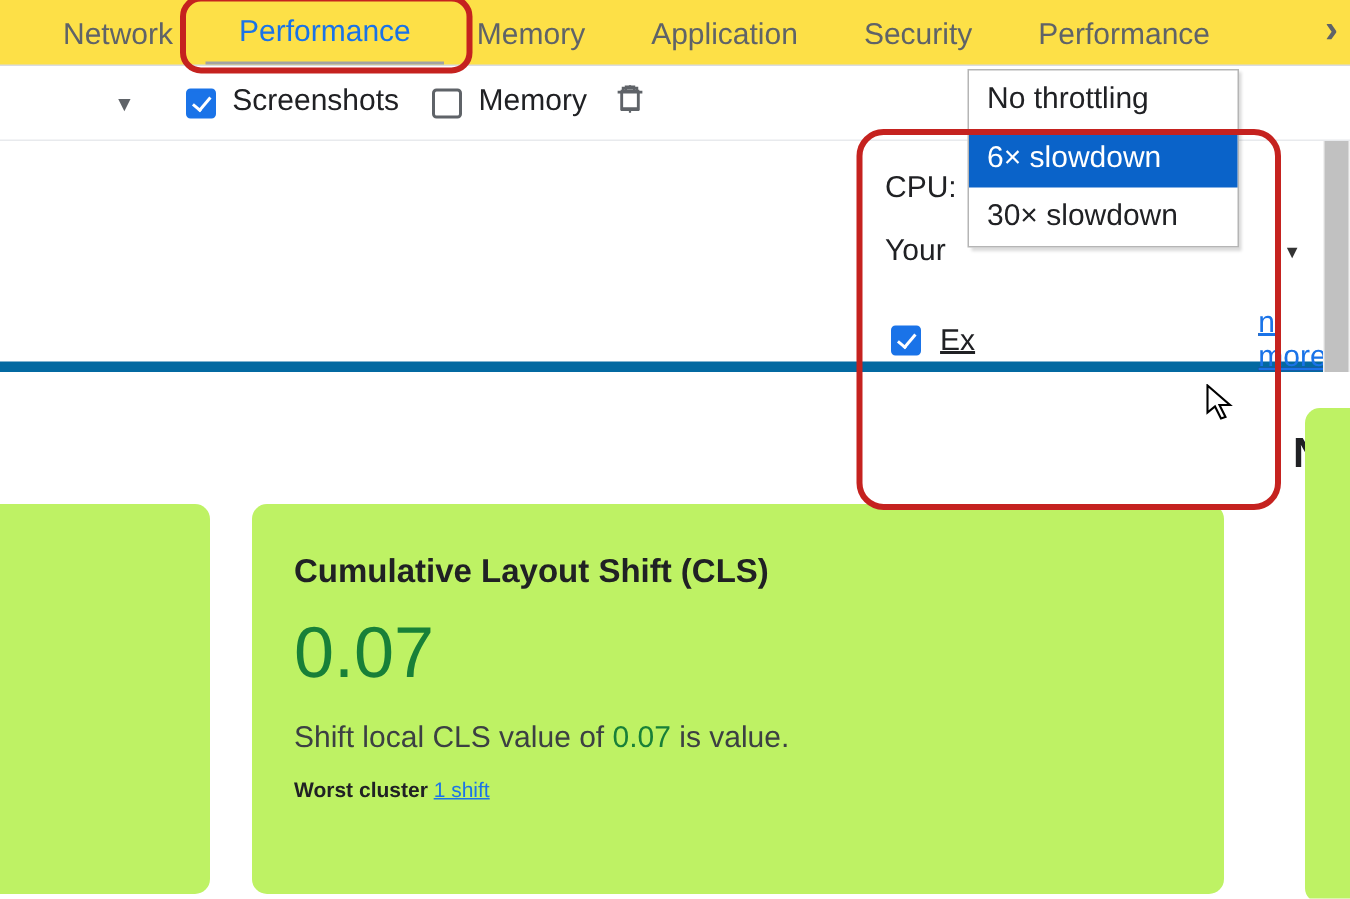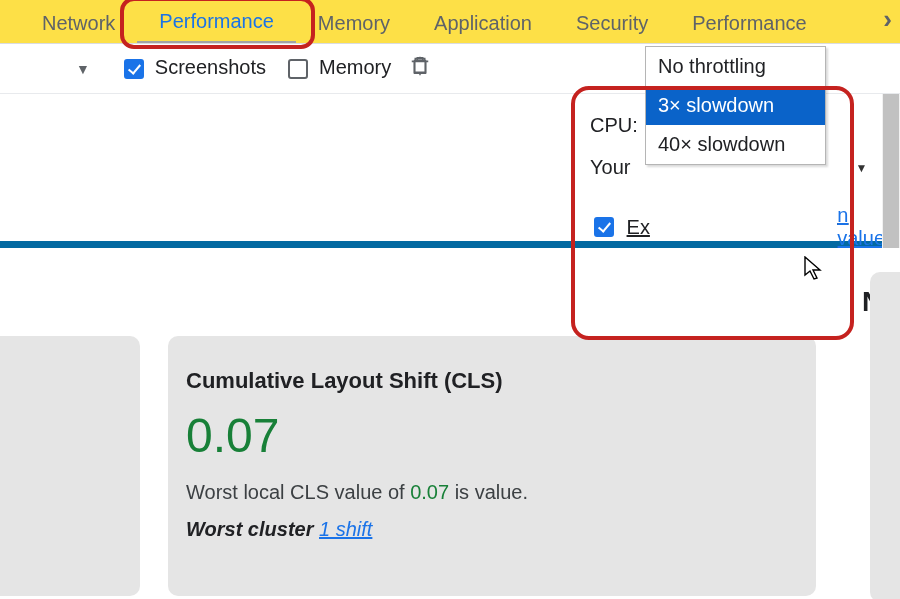--- a/index.html
+++ b/index.html
@@ -114,32 +114,32 @@
   }
 
   
   .metrics-area {
     position: relative;
     height: 351px;
     background: #ffffff;
   }
   .card {
     position: absolute;
-    background: #e5e5e5;
+    background: #bef264;
     border-radius: 10px;
-    padding: 28px 18px;
+    padding: 28px 28px;
   }
   .card-left { left: 0; top: 88px; width: 140px; height: 260px; border-top-left-radius: 0; border-bottom-left-radius: 0;}
   .card-mid  { left: 168px; top: 88px; width: 648px; height: 260px; }
   .card-right{ left: 870px; top: 24px; width: 200px; height: 330px; border-top-right-radius:0; border-bottom-right-radius:0; }
   .card h3 { margin: 4px 0 14px; font-size: 22px; font-weight: 600; }
   .metric-value { font-size: 48px; font-weight: 400; color: #188038; margin: 6px 0 18px; }
   .metric-text { font-size: 20px; color: #3c4043; margin: 6px 0 14px; }
   .metric-text .good { color: #188038; font-weight: 500; }
-  .worst-line { font-size: 20px; font-style: italic; }
+  .worst-line { font-size: 14px; }
   .worst-line b { font-weight: 600; }
   .worst-line a { color: #1a73e8; text-decoration: underline; }
 
   .next-heading { position: absolute; left: 862px; top: 38px; font-size: 28px; font-weight: 700; color: #202124; }
 
   
   .hl-tab {
     position: absolute; left: 120px; top: -3px; width: 195px; height: 52px;
     border: 4px solid #c5221f; border-radius: 14px; pointer-events: none; z-index: 5;
   }
@@ -195,45 +195,45 @@
   </div>
   <div class="row net-row">
     <span>Your</span>
     <span style="width:205px"></span>
     <span class="net-caret">▼</span>
   </div>
   <div class="row ex-row">
     <input type="checkbox" class="chk" checked="" style="">
     <span>Ex</span>
     <span style="width:172px"></span>
-    <span class="learn-more">n value</span>
+    <span class="learn-more">n more</span>
   </div>
 </div>
 
 <div class="dropdown-list">
   <div class="opt">No throttling</div>
-  <div class="opt highlight">3× slowdown</div>
-  <div class="opt">40× slowdown</div>
+  <div class="opt highlight">6× slowdown</div>
+  <div class="opt">30× slowdown</div>
 </div>
 
 <svg class="cursor-svg" width="20" height="26">
   <path d="M1 1 L1 19 L6 15 L10 23 L13 22 L9 14 L16 14 Z" fill="#fff" stroke="#000" stroke-width="1.4"></path>
 </svg>
 
 <div class="scrollbar-track"></div>
 <div class="scrollbar-thumb"></div>
 
 <div class="metrics-area">
   <div class="next-heading">Ne</div>
   <div class="card card-left"></div>
   <div class="card card-mid">
     <h3>Cumulative Layout Shift (CLS)</h3>
     <div class="metric-value">0.07</div>
     <div class="metric-text">
-      <span>Worst local CLS value of </span><span class="good">0.07</span><span> is value.</span>
+      <span>Shift local CLS value of </span><span class="good">0.07</span><span> is value.</span>
     </div>
     <div class="worst-line">
       <b>Worst cluster</b>
       <span> </span>
       <a href="#">1 shift</a>
     </div>
   </div>
   <div class="card card-right"></div>
 </div>
 

